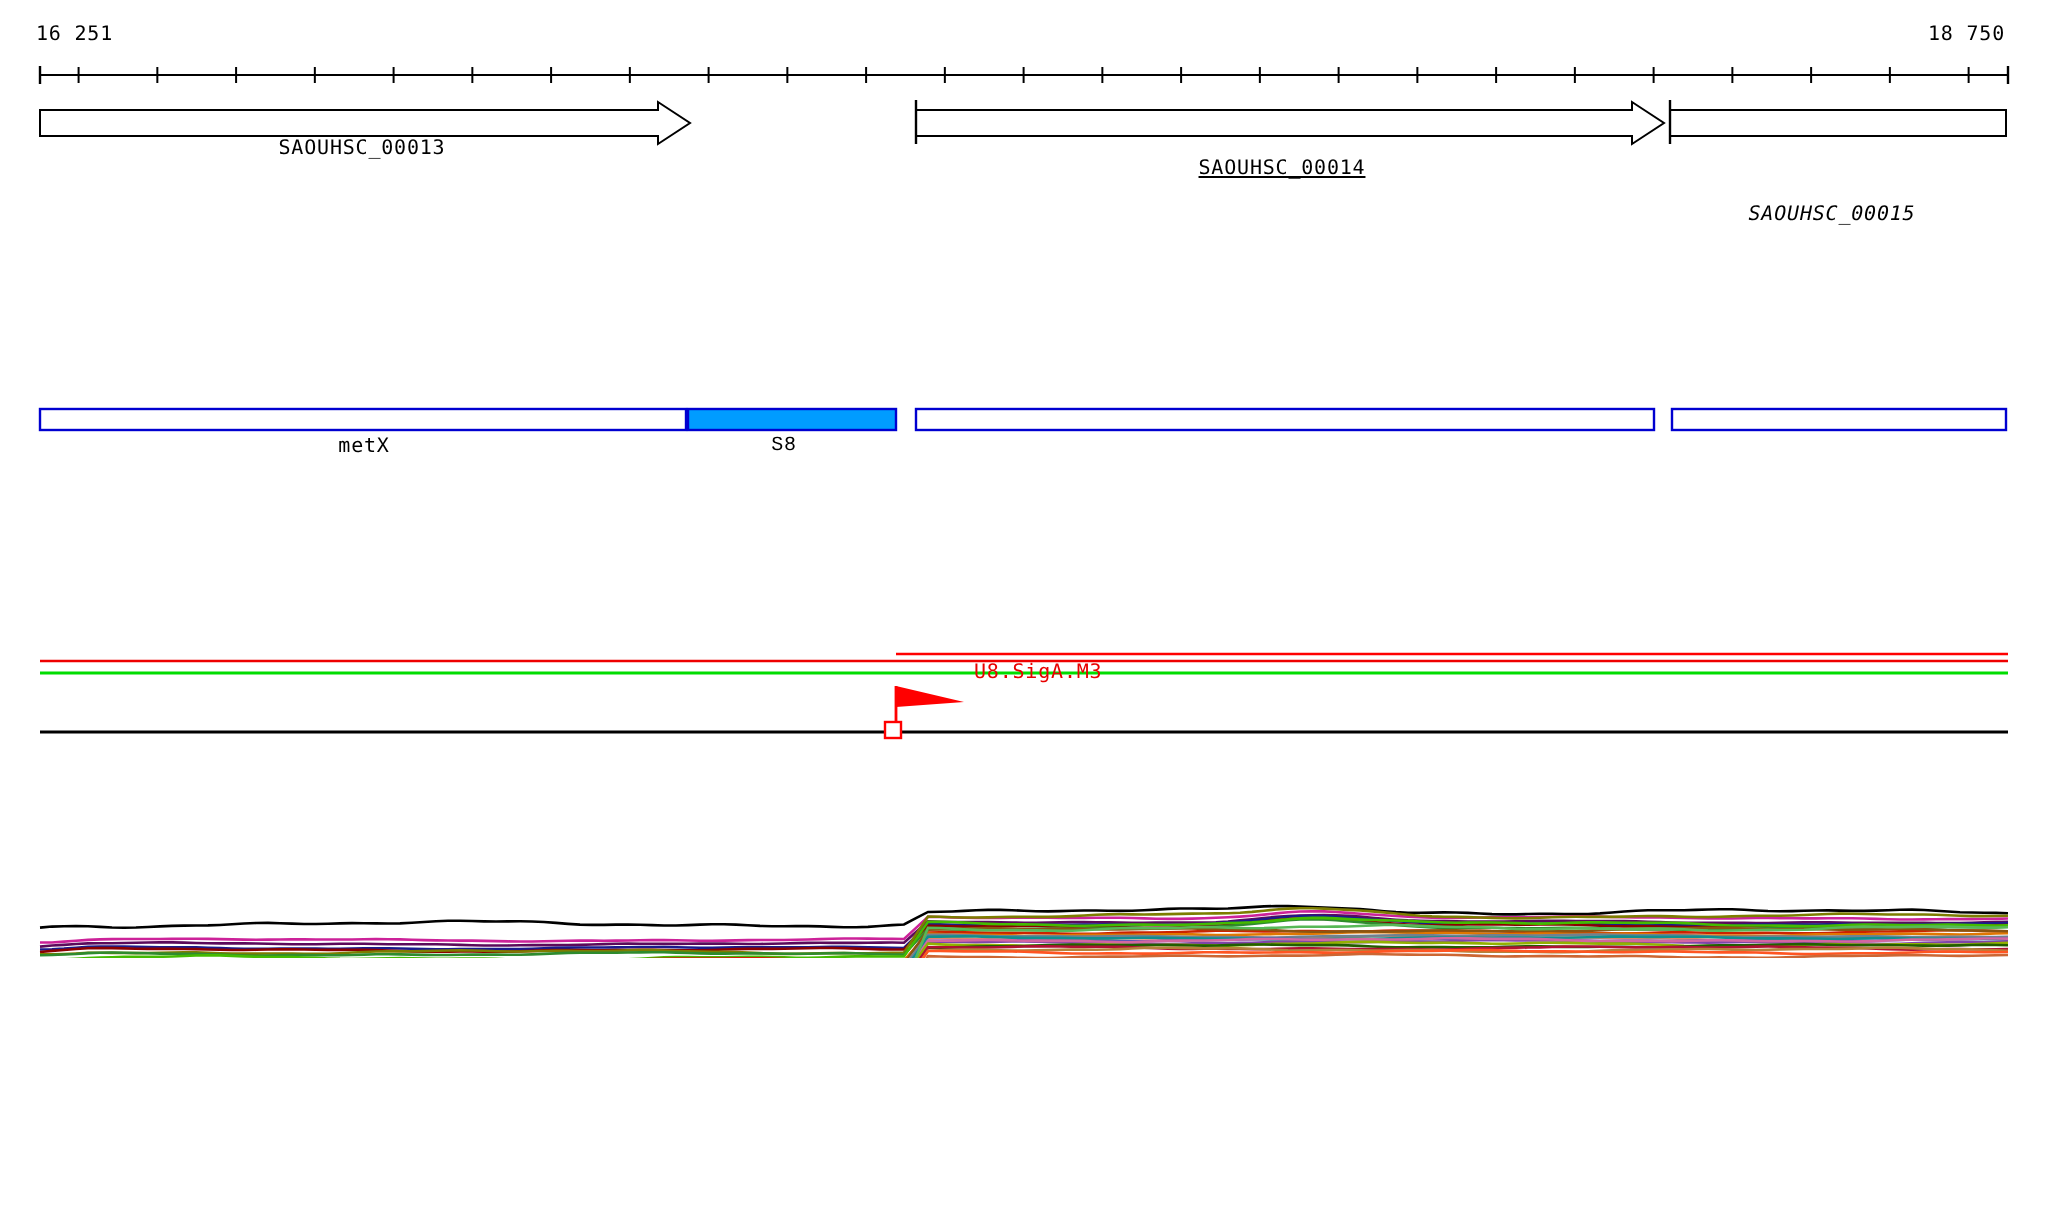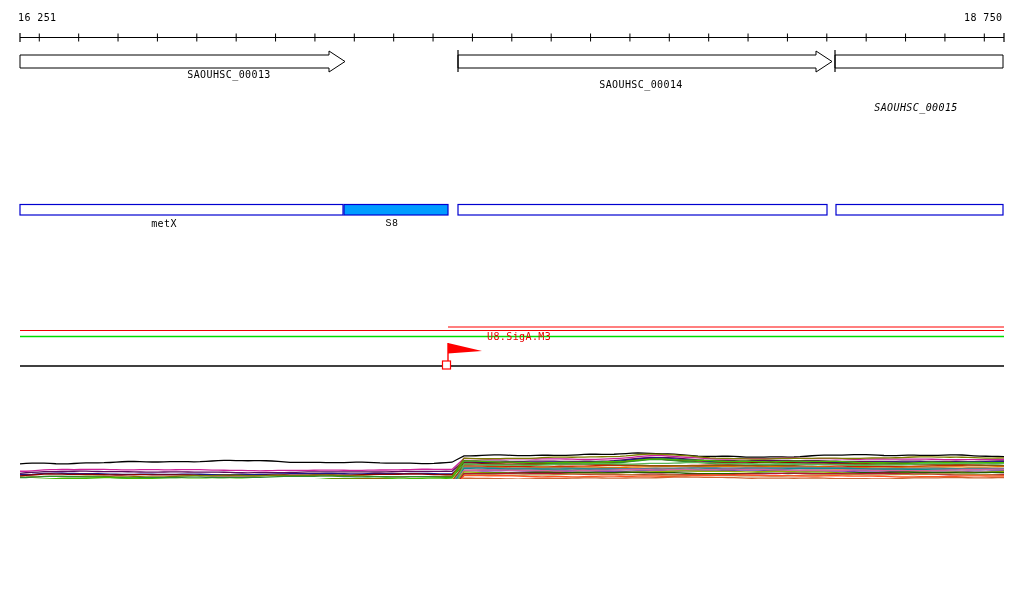--- a/index.html
+++ b/index.html
@@ -109,21 +109,21 @@
       <polyline points="20.0,583.46 26.0,583.27 32.0,583.26 38.0,582.96 44.0,582.59 50.0,582.07 56.0,581.65 62.0,581.39 68.0,581.13 74.0,580.95 80.0,580.87 86.0,580.86 92.0,580.87 98.0,580.82 104.0,580.72 110.0,580.61 116.0,580.57 122.0,580.65 128.0,580.83 134.0,581.05 140.0,581.22 146.0,581.30 152.0,581.28 158.0,581.22 164.0,581.20 170.0,581.24 176.0,581.34 182.0,581.43 188.0,581.44 194.0,581.36 200.0,581.23 206.0,581.12 212.0,581.11 218.0,581.23 224.0,581.42 230.0,581.62 236.0,581.75 242.0,581.81 248.0,581.83 254.0,581.89 260.0,582.03 266.0,582.22 272.0,582.42 278.0,582.53 284.0,582.50 290.0,582.37 296.0,582.19 302.0,582.04 308.0,581.98 314.0,581.97 320.0,581.96 326.0,581.89 332.0,581.74 338.0,581.56 344.0,581.42 350.0,581.38 356.0,581.46 362.0,581.59 368.0,581.71 374.0,581.74 380.0,581.67 386.0,581.55 392.0,581.45 398.0,581.42 404.0,581.44 410.0,581.46 416.0,581.41 422.0,581.25 428.0,581.01 434.0,580.77 440.0,580.61 446.0,580.57 452.0,580.63 458.0,580.72 464.0,580.77 470.0,580.76 476.0,580.72 482.0,580.74 488.0,580.85 494.0,581.06 500.0,581.31 506.0,581.51 512.0,581.60 518.0,581.59 524.0,581.51 530.0,581.46 536.0,581.48 542.0,581.57 548.0,581.66 554.0,581.69 560.0,581.63 566.0,581.52 572.0,581.43 578.0,581.43 584.0,581.55 590.0,584.51 596.0,587.47 602.0,587.61 608.0,587.66 614.0,587.65 620.0,587.65 626.0,587.71 632.0,587.83 638.0,587.94 644.0,587.98 650.0,587.90 656.0,587.70 662.0,587.45 668.0,587.25 674.0,587.13 680.0,587.10 686.0,587.09 692.0,587.04 698.0,586.92 704.0,586.76 710.0,586.63 716.0,586.60 722.0,586.69 728.0,586.83 734.0,586.96 740.0,587.00 746.0,586.93 752.0,586.80 758.0,586.68 764.0,586.62 770.0,586.62 776.0,586.65 782.0,586.62 788.0,586.50 794.0,586.31 800.0,586.12 806.0,586.01 812.0,586.04 818.0,586.17 824.0,586.34 830.0,586.48 836.0,586.55 842.0,586.58 848.0,586.62 854.0,586.75 860.0,586.96 866.0,587.20 872.0,587.40 878.0,587.48 884.0,587.44 890.0,587.33 896.0,587.24 902.0,587.22 908.0,587.27 914.0,587.35 920.0,587.39 926.0,587.35 932.0,587.26 938.0,587.17 944.0,587.16 950.0,587.27 956.0,587.46 962.0,587.66 968.0,587.78 974.0,587.80 980.0,587.74 986.0,587.66 992.0,587.63 998.0,587.66 1004.0,587.70" fill="none" stroke="#e07755" stroke-width="1.3"></polyline>
       <polyline points="20.0,584.30 26.0,583.92 32.0,583.30 38.0,583.30 44.0,582.97 50.0,582.52 56.0,582.18 62.0,582.26 68.0,582.44 74.0,582.71 80.0,582.97 86.0,583.14 92.0,583.20 98.0,583.19 104.0,583.17 110.0,583.20 116.0,583.28 122.0,583.37 128.0,583.39 134.0,583.30 140.0,583.11 146.0,582.88 152.0,582.72 158.0,582.65 164.0,582.69 170.0,582.76 176.0,582.79 182.0,582.75 188.0,582.66 194.0,582.58 200.0,582.57 206.0,582.65 212.0,582.78 218.0,582.87 224.0,582.86 230.0,582.72 236.0,582.51 242.0,582.31 248.0,582.17 254.0,582.11 260.0,582.09 266.0,582.03 272.0,581.90 278.0,581.72 284.0,581.55 290.0,581.46 296.0,581.52 302.0,581.67 308.0,581.87 314.0,582.02 320.0,582.09 326.0,582.10 332.0,582.10 338.0,582.17 344.0,582.31 350.0,582.48 356.0,582.60 362.0,582.62 368.0,582.53 374.0,582.39 380.0,582.28 386.0,582.26 392.0,582.34 398.0,582.47 404.0,582.58 410.0,582.62 416.0,582.61 422.0,582.60 428.0,582.67 434.0,582.84 440.0,583.08 446.0,583.31 452.0,583.45 458.0,583.46 464.0,583.38 470.0,583.27 476.0,583.21 482.0,583.20 488.0,583.22 494.0,583.19 500.0,583.07 506.0,582.85 512.0,582.61 518.0,582.42 524.0,582.35 530.0,582.38 536.0,582.47 542.0,582.53 548.0,582.52 554.0,582.44 560.0,582.35 566.0,582.32 572.0,582.37 578.0,582.47 584.0,582.55 590.0,585.28 596.0,587.89 602.0,587.67 608.0,587.46 614.0,587.32 620.0,587.28 626.0,587.30 632.0,587.31 638.0,587.26 644.0,587.17 650.0,587.07 656.0,587.06 662.0,587.17 668.0,587.38 674.0,587.64 680.0,587.84 686.0,587.95 692.0,587.98 698.0,587.97 704.0,588.01 710.0,588.12 716.0,588.26 722.0,588.37 728.0,588.39 734.0,588.30 740.0,588.15 746.0,588.03 752.0,588.00 758.0,588.08 764.0,588.23 770.0,588.36 776.0,588.43 782.0,588.43 788.0,588.41 794.0,588.44 800.0,588.56 806.0,588.74 812.0,588.91 818.0,589.00 824.0,588.95 830.0,588.79 836.0,588.60 842.0,588.45 848.0,588.37 854.0,588.34 860.0,588.28 866.0,588.16 872.0,587.96 878.0,587.73 884.0,587.55 890.0,587.49 896.0,587.55 902.0,587.67 908.0,587.77 914.0,587.79 920.0,587.74 926.0,587.66 932.0,587.61 938.0,587.65 944.0,587.74 950.0,587.81 956.0,587.80 962.0,587.68 968.0,587.48 974.0,587.29 980.0,587.18 986.0,587.18 992.0,587.26 998.0,587.35 1004.0,587.39" fill="none" stroke="#aa2244" stroke-width="1.3"></polyline>
       <polyline points="20.0,586.22 26.0,586.12 32.0,585.97 38.0,585.58 44.0,585.04 50.0,584.36 56.0,583.81 62.0,583.64 68.0,583.56 74.0,583.55 80.0,583.53 86.0,583.45 92.0,583.31 98.0,583.16 104.0,583.07 110.0,583.09 116.0,583.21 122.0,583.37 128.0,583.46 134.0,583.46 140.0,583.36 146.0,583.22 152.0,583.12 158.0,583.09 164.0,583.11 170.0,583.13 176.0,583.06 182.0,582.91 188.0,582.72 194.0,582.57 200.0,582.52 206.0,582.60 212.0,582.77 218.0,582.94 224.0,583.06 230.0,583.11 236.0,583.14 242.0,583.22 248.0,583.38 254.0,583.61 260.0,583.84 266.0,583.99 272.0,584.02 278.0,583.94 284.0,583.82 290.0,583.75 296.0,583.76 302.0,583.83 308.0,583.90 314.0,583.91 320.0,583.83 326.0,583.73 332.0,583.67 338.0,583.71 344.0,583.85 350.0,584.06 356.0,584.23 362.0,584.30 368.0,584.27 374.0,584.19 380.0,584.12 386.0,584.11 392.0,584.14 398.0,584.16 404.0,584.09 410.0,583.91 416.0,583.64 422.0,583.37 428.0,583.18 434.0,583.10 440.0,583.10 446.0,583.13 452.0,583.11 458.0,583.03 464.0,582.92 470.0,582.86 476.0,582.90 482.0,583.04 488.0,583.20 494.0,583.32 500.0,583.34 506.0,583.24 512.0,583.10 518.0,582.99 524.0,582.96 530.0,582.99 536.0,583.04 542.0,583.04 548.0,582.95 554.0,582.82 560.0,582.73 566.0,582.74 572.0,582.87 578.0,583.10 584.0,583.34 590.0,586.26 596.0,589.10 602.0,589.14 608.0,589.20 614.0,589.32 620.0,589.51 626.0,589.69 632.0,589.80 638.0,589.79 644.0,589.67 650.0,589.50 656.0,589.37 662.0,589.34 668.0,589.38 674.0,589.44 680.0,589.46 686.0,589.40 692.0,589.29 698.0,589.22 704.0,589.23 710.0,589.35 716.0,589.52 722.0,589.66 728.0,589.70 734.0,589.63 740.0,589.48 746.0,589.33 752.0,589.25 758.0,589.22 764.0,589.20 770.0,589.11 776.0,588.93 782.0,588.68 788.0,588.42 794.0,588.25 800.0,588.20 806.0,588.26 812.0,588.35 818.0,588.41 824.0,588.40 830.0,588.35 836.0,588.33 842.0,588.38 848.0,588.53 854.0,588.71 860.0,588.85 866.0,588.88 872.0,588.80 878.0,588.67 884.0,588.55 890.0,588.52 896.0,588.58 902.0,588.66 908.0,588.71 914.0,588.69 920.0,588.63 926.0,588.58 932.0,588.63 938.0,588.79 944.0,589.05 950.0,589.31 956.0,589.50 962.0,589.58 968.0,589.60 974.0,589.60 980.0,589.65 986.0,589.76 992.0,589.87 998.0,589.93 1004.0,589.86" fill="none" stroke="#ff9944" stroke-width="1.3"></polyline>
       <polyline points="20.0,586.36 26.0,586.06 32.0,586.25 38.0,585.91 44.0,585.37 50.0,584.75 56.0,584.34 62.0,584.29 68.0,584.34 74.0,584.45 80.0,584.52 86.0,584.50 92.0,584.42 98.0,584.34 104.0,584.34 110.0,584.47 116.0,584.69 122.0,584.90 128.0,585.00 134.0,584.96 140.0,584.80 146.0,584.62 152.0,584.49 158.0,584.44 164.0,584.42 170.0,584.35 176.0,584.16 182.0,583.87 188.0,583.55 194.0,583.31 200.0,583.20 206.0,583.23 212.0,583.34 218.0,583.42 224.0,583.42 230.0,583.35 236.0,583.29 242.0,583.30 248.0,583.42 254.0,583.61 260.0,583.77 266.0,583.82 272.0,583.73 278.0,583.54 284.0,583.37 290.0,583.27 296.0,583.30 302.0,583.38 308.0,583.46 314.0,583.46 320.0,583.38 326.0,583.31 332.0,583.33 338.0,583.50 344.0,583.79 350.0,584.12 356.0,584.39 362.0,584.53 368.0,584.57 374.0,584.57 380.0,584.62 386.0,584.74 392.0,584.90 398.0,585.00 404.0,584.99 410.0,584.83 416.0,584.60 422.0,584.39 428.0,584.29 434.0,584.32 440.0,584.41 446.0,584.49 452.0,584.49 458.0,584.41 464.0,584.31 470.0,584.28 476.0,584.36 482.0,584.52 488.0,584.68 494.0,584.73 500.0,584.64 506.0,584.42 512.0,584.17 518.0,583.97 524.0,583.87 530.0,583.82 536.0,583.75 542.0,583.60 548.0,583.36 554.0,583.10 560.0,582.91 566.0,582.86 572.0,582.96 578.0,583.15 584.0,583.32 590.0,586.15 596.0,588.90 602.0,588.87 608.0,588.90 614.0,589.02 620.0,589.20 626.0,589.38 632.0,589.44 638.0,589.37 644.0,589.20 650.0,589.03 656.0,588.95 662.0,589.00 668.0,589.13 674.0,589.27 680.0,589.35 686.0,589.35 692.0,589.33 698.0,589.37 704.0,589.54 710.0,589.83 716.0,590.15 722.0,590.40 728.0,590.51 734.0,590.50 740.0,590.42 746.0,590.36 752.0,590.38 758.0,590.44 764.0,590.48 770.0,590.41 776.0,590.22 782.0,589.95 788.0,589.70 794.0,589.57 800.0,589.58 806.0,589.67 812.0,589.77 818.0,589.79 824.0,589.72 830.0,589.61 836.0,589.54 842.0,589.57 848.0,589.68 854.0,589.80 860.0,589.82 866.0,589.70 872.0,589.46 878.0,589.17 884.0,588.95 890.0,588.83 896.0,588.80 902.0,588.79 908.0,588.72 914.0,588.57 920.0,588.40 926.0,588.29 932.0,588.31 938.0,588.49 944.0,588.76 950.0,589.01 956.0,589.16 962.0,589.20 968.0,589.19 974.0,589.21 980.0,589.31 986.0,589.48 992.0,589.64 998.0,589.72 1004.0,589.66" fill="none" stroke="#b8a000" stroke-width="1.3"></polyline>
       <polyline points="20.0,587.58 26.0,587.24 32.0,587.08 38.0,586.70 44.0,586.53 50.0,586.38 56.0,586.29 62.0,586.45 68.0,586.48 74.0,586.39 80.0,586.25 86.0,586.14 92.0,586.09 98.0,586.10 104.0,586.10 110.0,586.04 116.0,585.89 122.0,585.69 128.0,585.53 134.0,585.46 140.0,585.52 146.0,585.64 152.0,585.76 158.0,585.80 164.0,585.74 170.0,585.64 176.0,585.56 182.0,585.54 188.0,585.59 194.0,585.63 200.0,585.60 206.0,585.45 212.0,585.21 218.0,584.95 224.0,584.76 230.0,584.69 236.0,584.70 242.0,584.75 248.0,584.76 254.0,584.71 260.0,584.63 266.0,584.61 272.0,584.69 278.0,584.88 284.0,585.13 290.0,585.34 296.0,585.45 302.0,585.45 308.0,585.40 314.0,585.37 320.0,585.40 326.0,585.49 332.0,585.59 338.0,585.63 344.0,585.57 350.0,585.45 356.0,585.34 362.0,585.31 368.0,585.41 374.0,585.60 380.0,585.80 386.0,585.94 392.0,586.01 398.0,586.01 404.0,586.04 410.0,586.13 416.0,586.28 422.0,586.44 428.0,586.54 434.0,586.50 440.0,586.34 446.0,586.13 452.0,585.94 458.0,585.83 464.0,585.79 470.0,585.78 476.0,585.71 482.0,585.58 488.0,585.40 494.0,585.24 500.0,585.18 506.0,585.24 512.0,585.38 518.0,585.51 524.0,585.56 530.0,585.50 536.0,585.39 542.0,585.28 548.0,585.23 554.0,585.24 560.0,585.28 566.0,585.25 572.0,585.13 578.0,584.92 584.0,584.70 590.0,587.05 596.0,589.53 602.0,589.61 608.0,589.74 614.0,589.84 620.0,589.88 626.0,589.88 632.0,589.91 638.0,590.02 644.0,590.23 650.0,590.49 656.0,590.71 662.0,590.82 668.0,590.82 674.0,590.74 680.0,590.67 686.0,590.67 692.0,590.73 698.0,590.82 704.0,590.86 710.0,590.82 716.0,590.71 722.0,590.60 728.0,590.58 734.0,590.67 740.0,590.85 746.0,591.05 752.0,591.20 758.0,591.24 764.0,591.21 770.0,591.17 776.0,591.17 782.0,591.24 788.0,591.32 794.0,591.35 800.0,591.26 806.0,591.05 812.0,590.78 818.0,590.54 824.0,590.39 830.0,590.34 836.0,590.34 842.0,590.31 848.0,590.22 854.0,590.08 860.0,589.96 866.0,589.92 872.0,589.99 878.0,590.15 884.0,590.30 890.0,590.37 896.0,590.33 902.0,590.21 908.0,590.09 914.0,590.02 920.0,590.03 926.0,590.08 932.0,590.09 938.0,590.01 944.0,589.86 950.0,589.70 956.0,589.61 962.0,589.64 968.0,589.79 974.0,589.99 980.0,590.17 986.0,590.28 992.0,590.33 998.0,590.38 1004.0,590.49" fill="none" stroke="#e06644" stroke-width="1.3"></polyline>
     </svg>
 
   <div class="lbl" id="pos-start" style="left: 18px; top: 13px;">16 251</div>
   <div class="lbl" id="pos-end" style="top: 13px; left: 964px; width: 40px; ">18 750</div>
 
-  <div class="lbl ctr" id="gene-label-0" style="left: 181px; top: 70px; margin-left: 48px;">SAOUHSC_00013</div>
-  <div class="lbl ctr" id="gene-label-1" style="left: 641px; top: 80px;">SAOUHSC_00014</div>
+  <div class="lbl ctr" id="gene-label-0" style="left: 181px; top: 70px;">SAOUHSC_00013</div>
+  <div class="lbl ctr" id="gene-label-1" style="left: 641px; top: 80px; text-decoration: underline;">SAOUHSC_00014</div>
   <div class="lbl ctr" id="gene-label-2" style="left: 916px; top: 103px; font-style: italic;">SAOUHSC_00015</div>
 
-  <div class="lbl ctr" id="feat-label-0" style="left: 164px; top: 219px;">metX</div>
+  <div class="lbl ctr" id="feat-label-0" style="left: 182px; top: 219px;">metX</div>
   <div class="lbl ctr" id="feat-label-1" style="left: 392px; top: 219px; font-family: Liberation Mono, monospace;">S8</div>
 
   <div class="lbl red" id="flag-label" style="left: 487px; top: 332px; color: rgb(232, 0, 0);">U8.SigA.M3</div>
 </div>
 
 </body></html>

